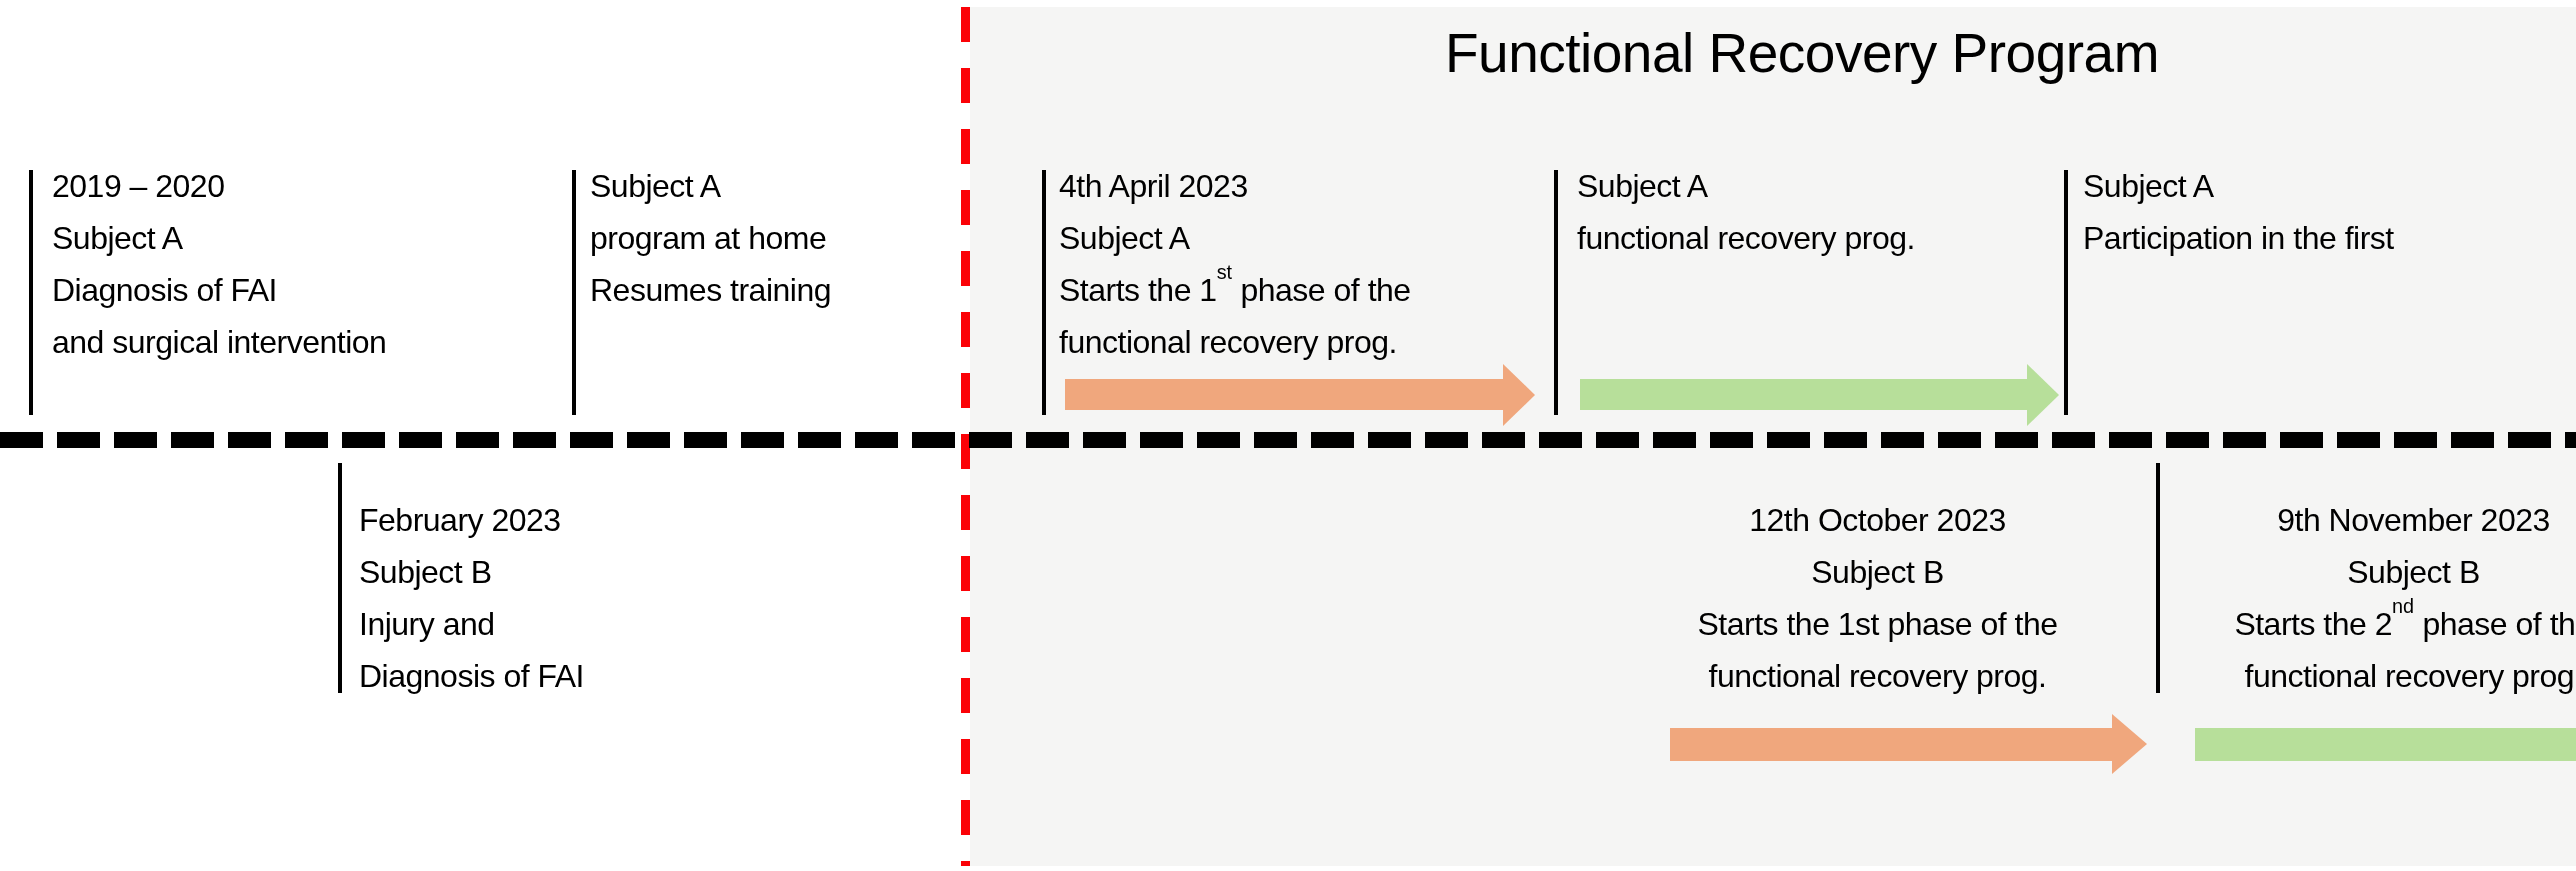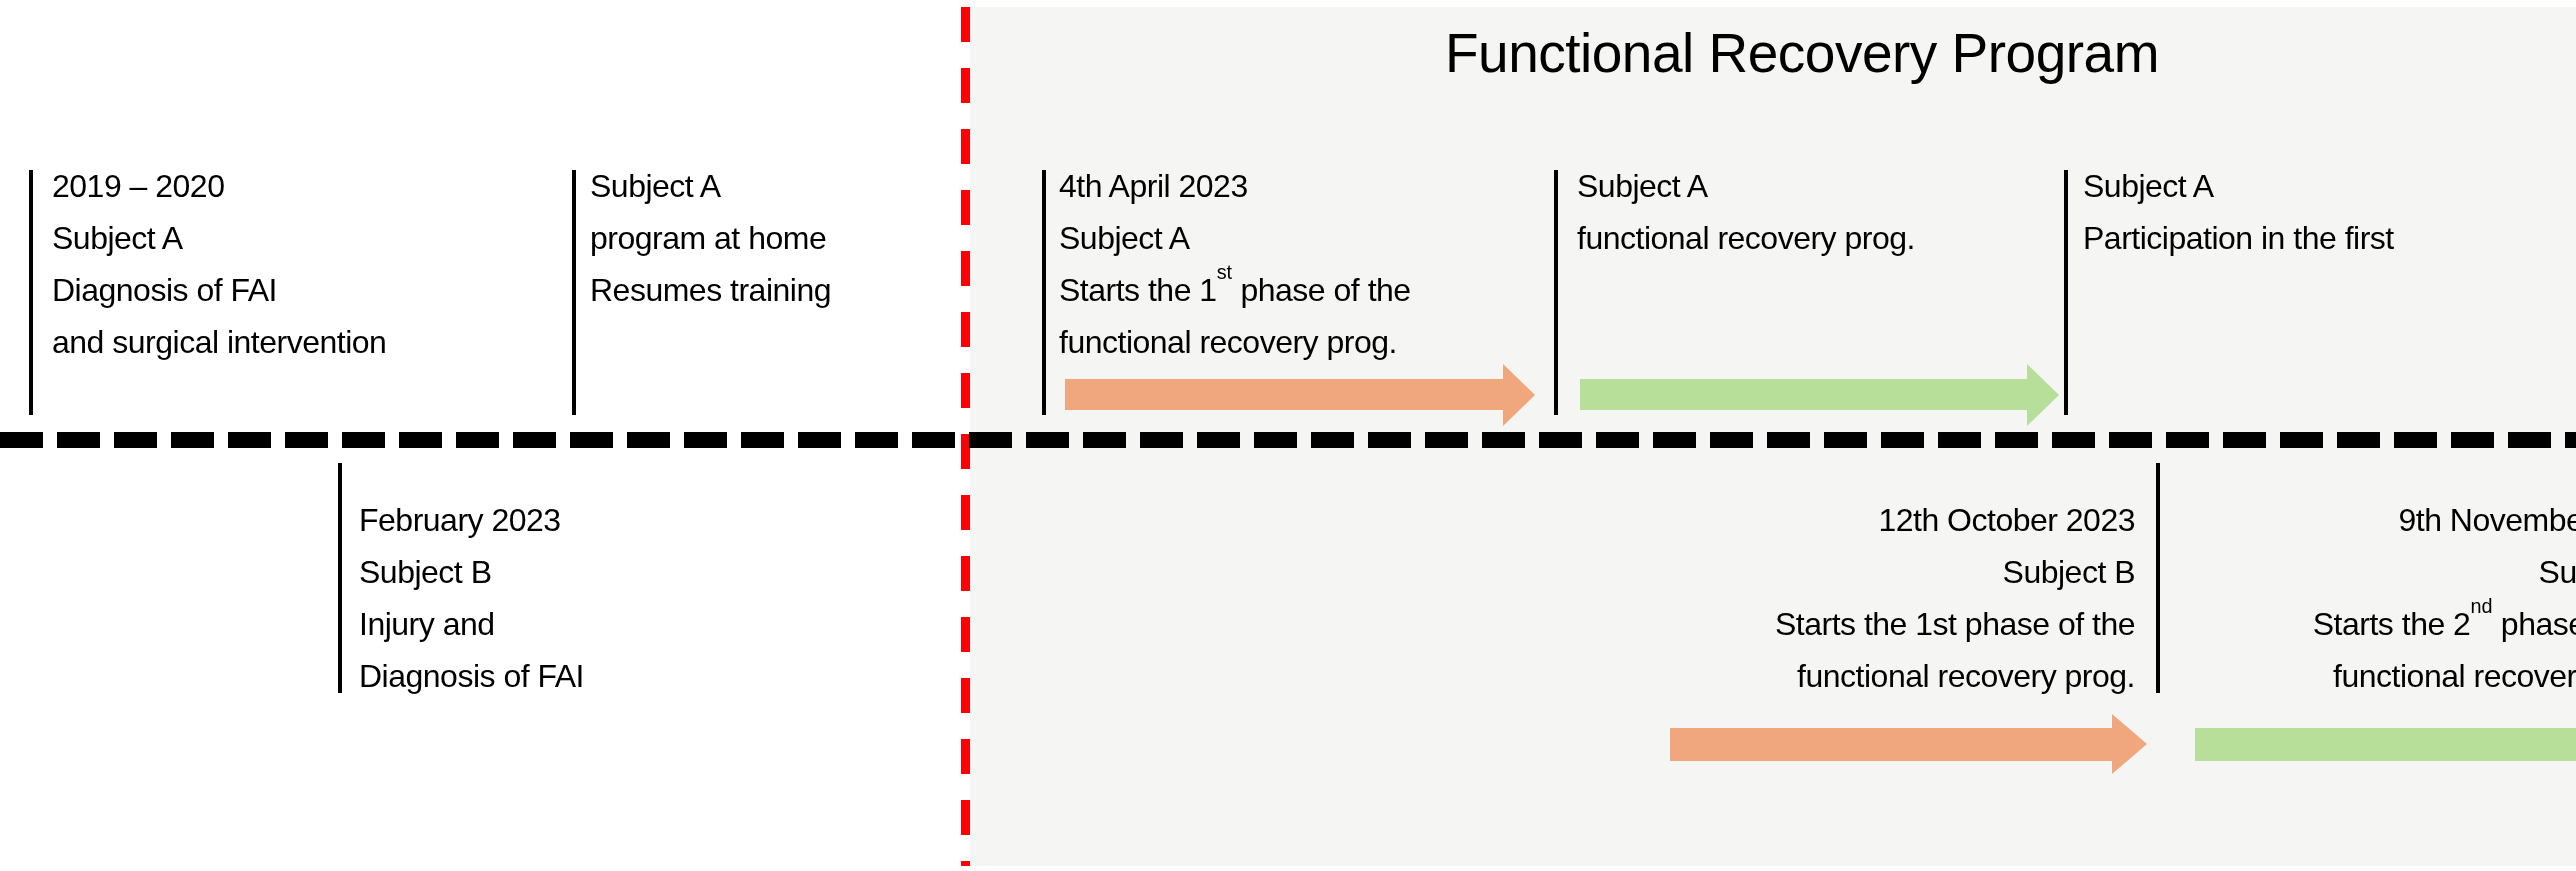--- a/index.html
+++ b/index.html
@@ -66,21 +66,21 @@
   .block {
     position: absolute;
     font-size: 32px;
     line-height: 52px;
     letter-spacing: -0.5px;
   }
   .block .line { white-space: pre; }
   .block .bold { font-weight: 400; }
   .block.top { top: 160px; }
   .block.bottom { top: 494px; }
-  .block.right { text-align: right; }
+  .block.right { text-align: center; }
   .block sup {
     font-size: 62%;
     line-height: 0;
     position: relative;
     top: -0.52em;
     letter-spacing: 0;
   }
 
   
   .phase-arrow { position: absolute; }

